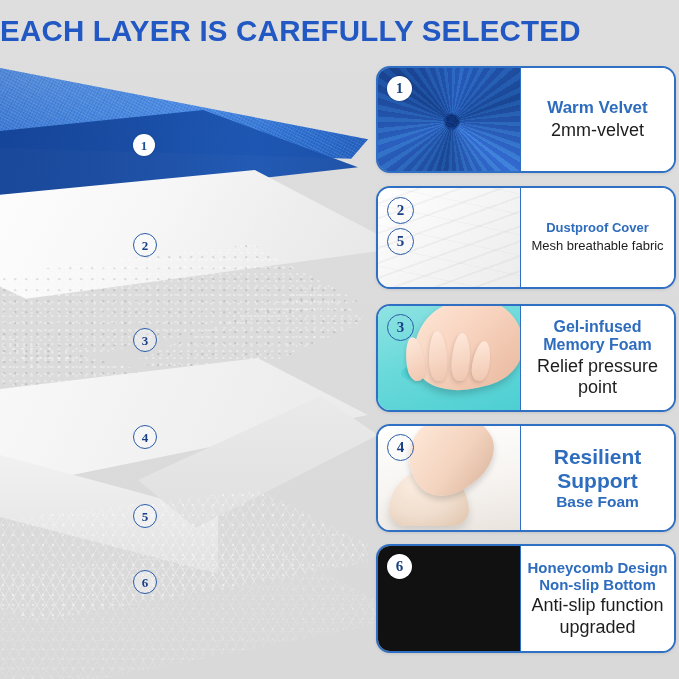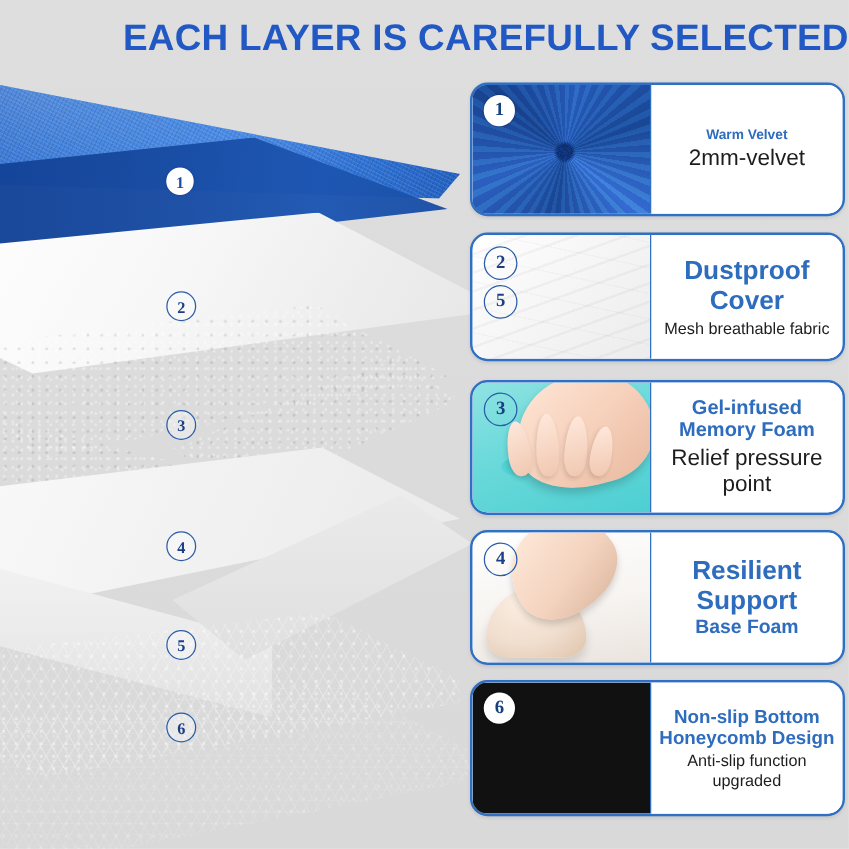--- a/index.html
+++ b/index.html
@@ -6,21 +6,21 @@
   body{
     width:679px;height:679px;overflow:hidden;
     background:#dcdcdc;
     font-family:"Liberation Sans", sans-serif;
     position:relative;
   }
   #page{position:absolute;inset:0;background:linear-gradient(180deg,#dedede 0%,#dbdbdb 55%,#d9d9d9 100%);}
 
   
   .title{
-    position:absolute;left:0;top:14px;width:679px;text-align:right;
+    position:absolute;left:0;top:14px;width:679px;text-align:left;
     font-size:29.5px;font-weight:bold;color:#2158c4;letter-spacing:.2px;
     font-family:"Liberation Sans", sans-serif;
   }
 
   
   .stack{position:absolute;left:-12px;top:58px;width:390px;height:608px;}
   .layer{position:absolute;}
 
   
   .l1-top{
@@ -238,33 +238,33 @@
   </div>
 
   <div class="cards">
 
     <div class="card" style="top:0px;height:103px;">
       <div class="card-media">
         <div class="velvet"></div>
         <div class="cbadge filled" style="top:8px;">1</div>
       </div>
       <div class="card-body">
-        <div class="card-title" style="font-size:11px;">Warm Velvet</div>
+        <div class="card-title" style="font-size:17px;">Warm Velvet</div>
         <div class="card-sub" style="font-size:18px;">2mm-velvet</div>
       </div>
     </div>
 
     <div class="card" style="top:120px;height:99px;">
       <div class="card-media">
         <div class="whitecloth"></div>
         <div class="cbadge outline" style="top:9px;">2</div>
         <div class="cbadge outline" style="top:40px;">5</div>
       </div>
       <div class="card-body">
-        <div class="card-title" style="font-size:21px;">Dustproof Cover</div>
+        <div class="card-title" style="font-size:13px;">Dustproof Cover</div>
         <div class="card-sub" style="font-size:13px;">Mesh breathable fabric</div>
       </div>
     </div>
 
     <div class="card" style="top:238px;height:104px;">
       <div class="card-media">
         <div class="gelfoam">
           <div class="dent" style="left:16%;top:58%;width:20%;height:14%;"></div>
           <div class="dent" style="left:38%;top:62%;width:20%;height:14%;"></div>
           <div class="dent" style="left:60%;top:58%;width:20%;height:14%;"></div>
@@ -296,20 +296,20 @@
         <div class="card-title" style="font-size:15.5px;">Base Foam</div>
       </div>
     </div>
 
     <div class="card" style="top:478px;height:105px;">
       <div class="card-media">
         <div class="honey hex-tex"></div>
         <div class="cbadge filled" style="top:8px;">6</div>
       </div>
       <div class="card-body">
+        <div class="card-title" style="font-size:15px;">Honeycomb Design</div>
         <div class="card-title" style="font-size:15px;">Non-slip Bottom</div>
-        <div class="card-title" style="font-size:15px;">Honeycomb Design</div>
-        <div class="card-sub" style="font-size:13px;">Anti-slip function upgraded</div>
+        <div class="card-sub" style="font-size:18px;">Anti-slip function upgraded</div>
       </div>
     </div>
 
   </div>
 </div>
 
 </body></html>

